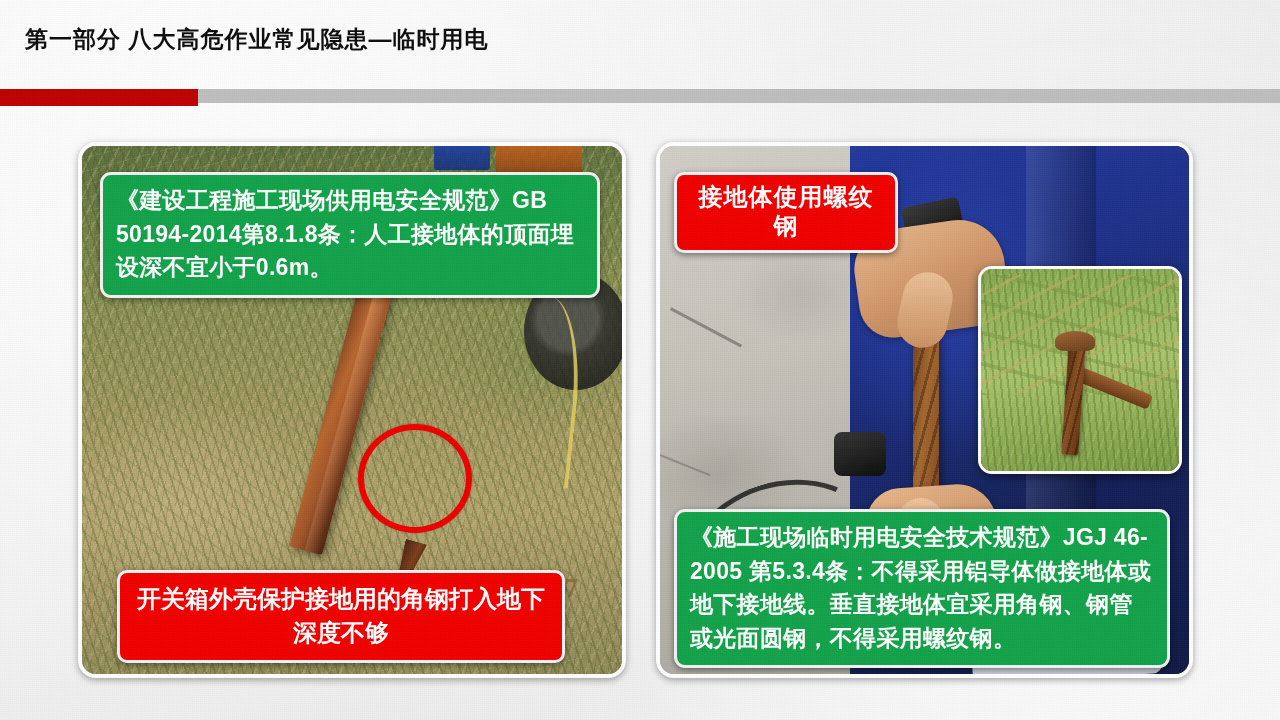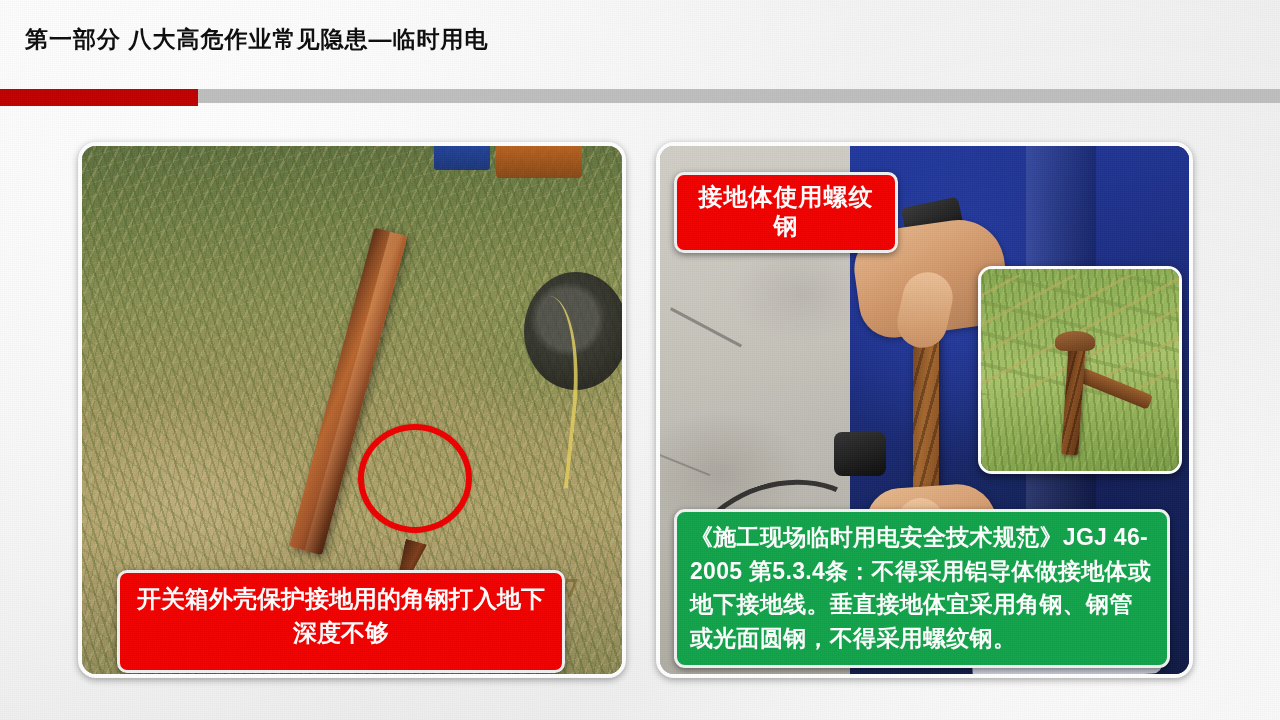--- a/index.html
+++ b/index.html
@@ -245,21 +245,21 @@
 
   .red-box{
     position:absolute;
     background:#f20000;
     border:3px solid #f2f2f2;
     border-radius:10px;
     box-shadow:0 2px 6px rgba(0,0,0,.45);
     color:#ffffff;font-weight:bold;box-sizing:border-box;
   }
   #red-left{left:35px;top:424px;width:448px;}
-  #red-left .inner{padding:9px 14px 21px;font-size:24px;line-height:1.40;text-align:center;}
+  #red-left .inner{padding:9px 14px 11px;font-size:24px;line-height:1.40;text-align:center;}
   #red-right{left:14px;top:26px;width:224px;}
   #red-right .inner{padding:8px 16px 9px;font-size:24px;line-height:1.2;text-align:center;letter-spacing:1px;}
 </style>
 </head>
 <body>
 
 <div id="slide">
 
   <div id="title">第一部分  八大高危作业常见隐患—临时用电</div>
 
@@ -278,20 +278,23 @@
       <div id="wheel"></div>
       <div id="cable-y"></div>
       <div id="angle-steel">
         <div id="angle-steel-face"></div>
       </div>
       <div id="angle-steel-tip"></div>
       <div id="red-circle"></div>
       <div id="page-number">17</div>
     </div>
 
+    <div class="green-box" id="green-left">
+      <div class="inner">《建设工程施工现场供用电安全规范》GB 50194-2014第8.1.8条：人工接地体的顶面埋设深不宜小于0.6m。</div>
+    </div>
 
     <div class="red-box" id="red-left">
       <div class="inner">开关箱外壳保护接地用的角钢打入地下深度不够</div>
     </div>
   </div>
 
   <div class="panel" id="panel-right">
 
     <div class="photo" id="photo-right">
       <div id="concrete">

